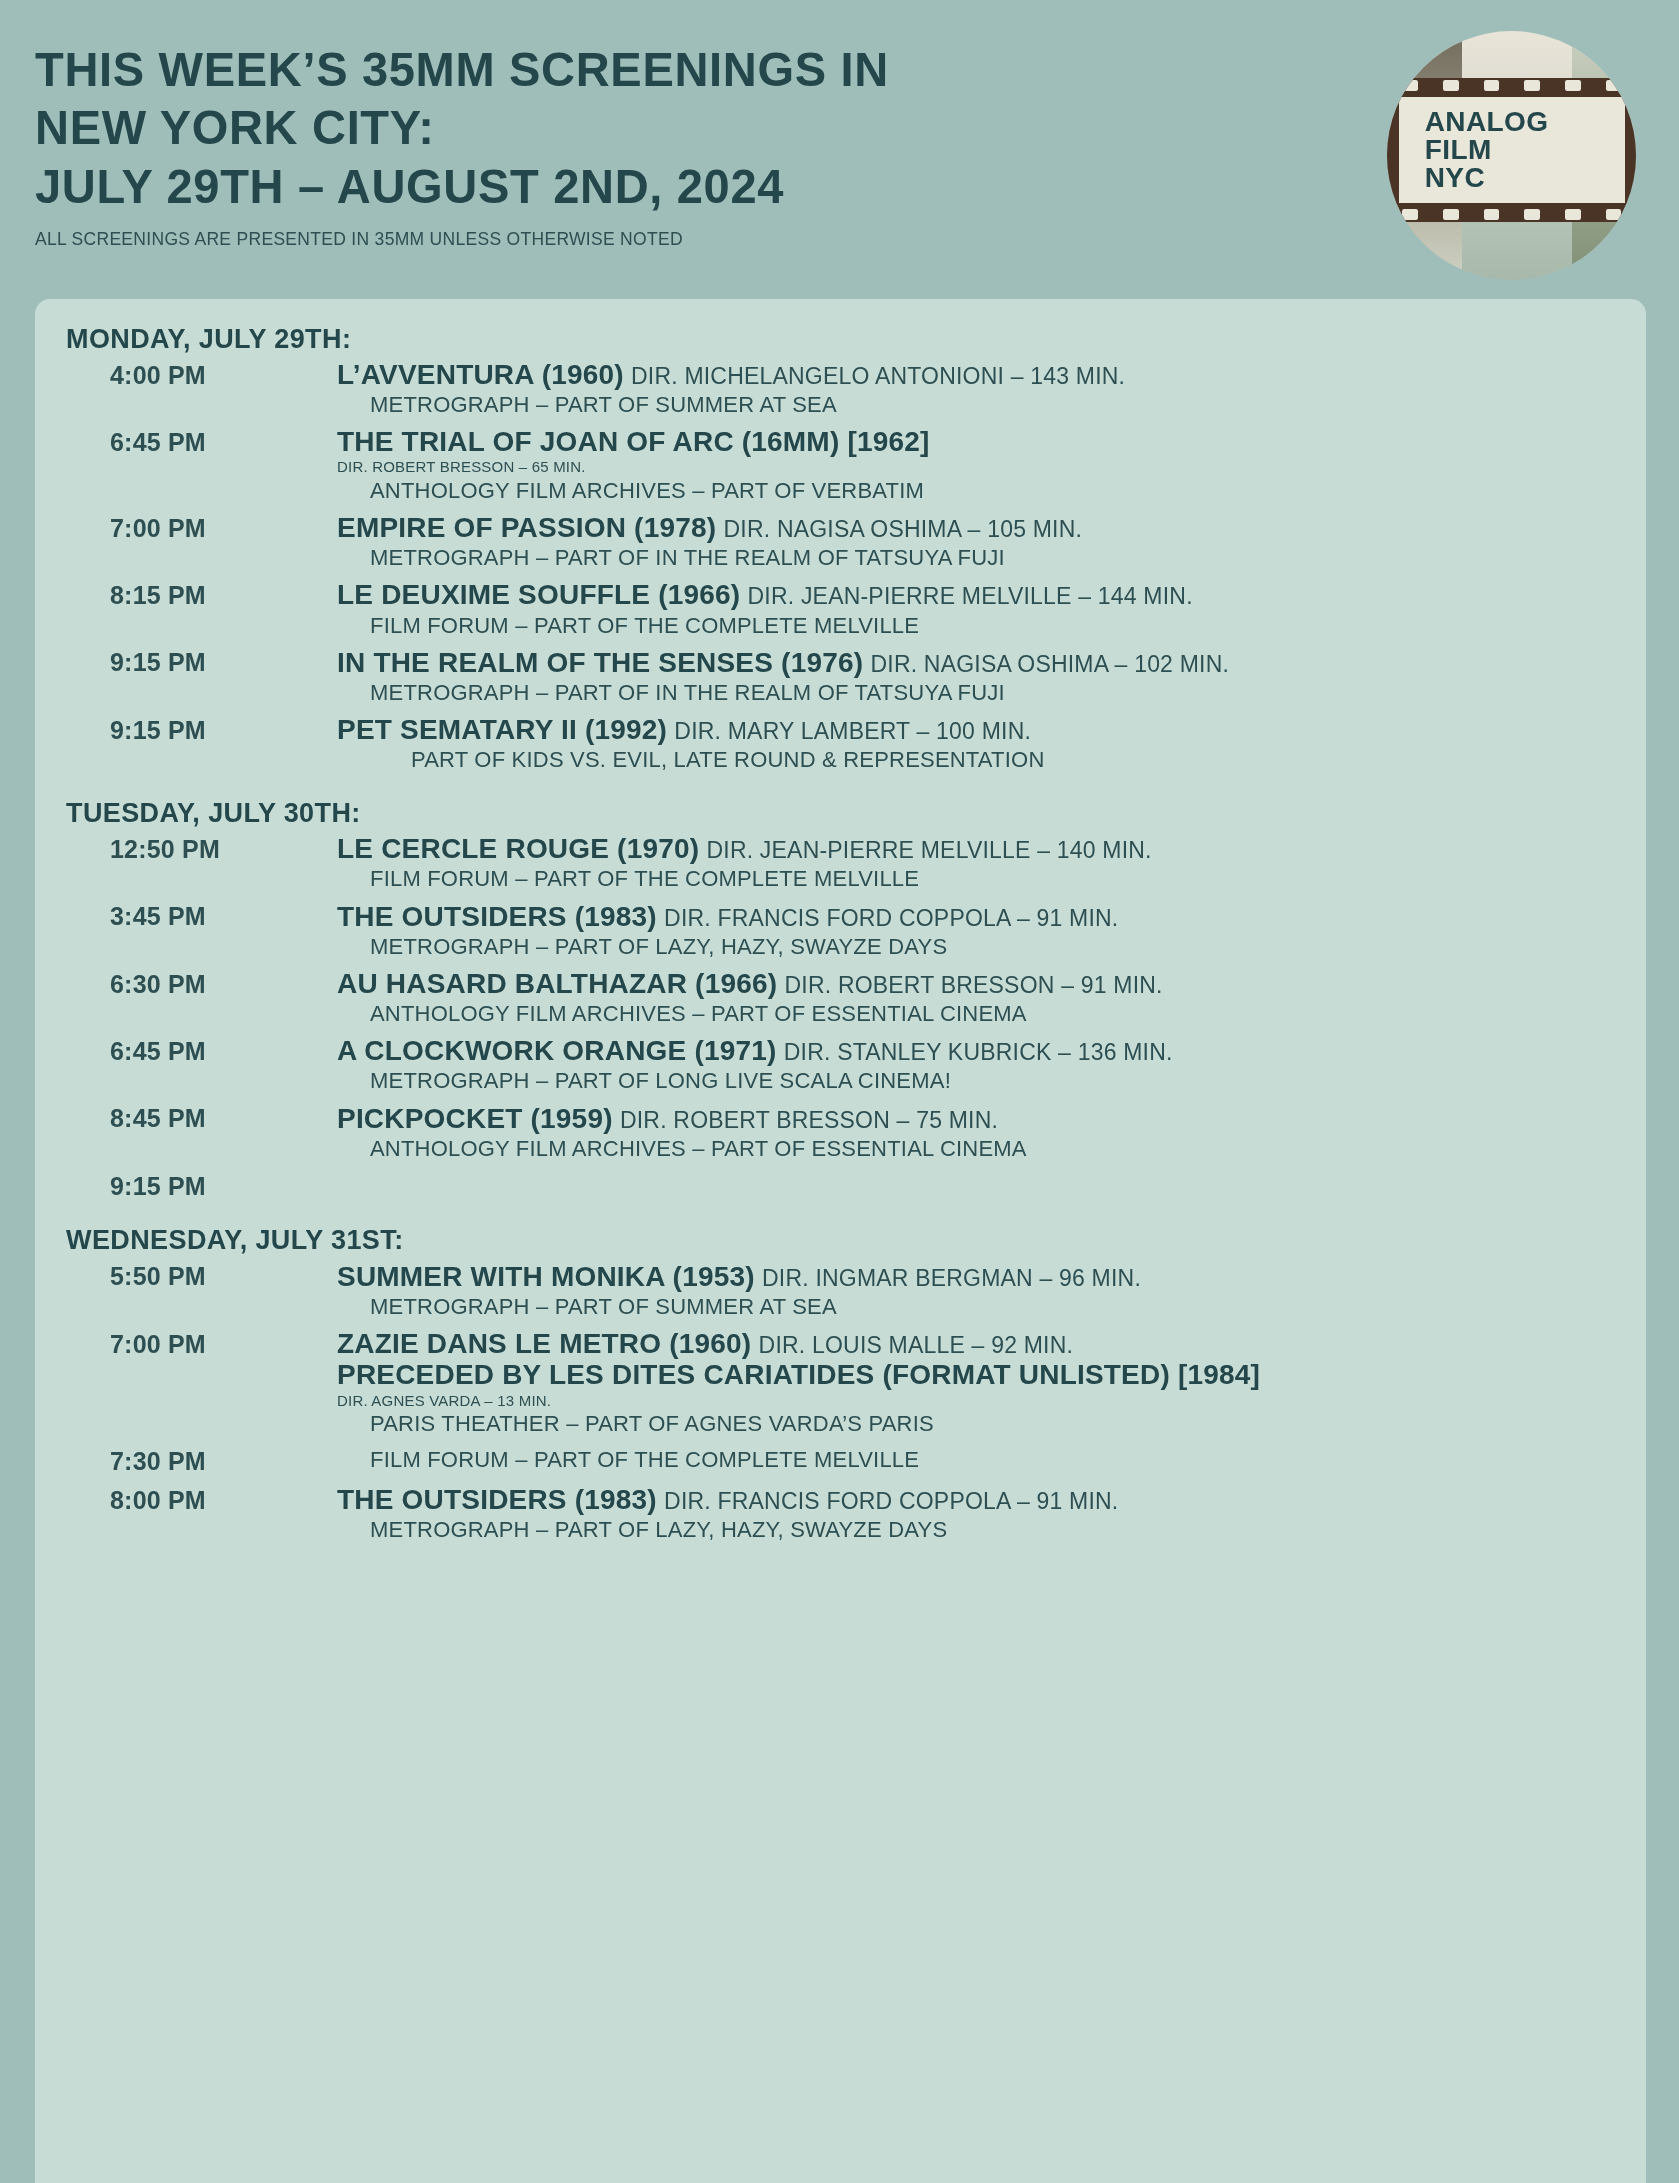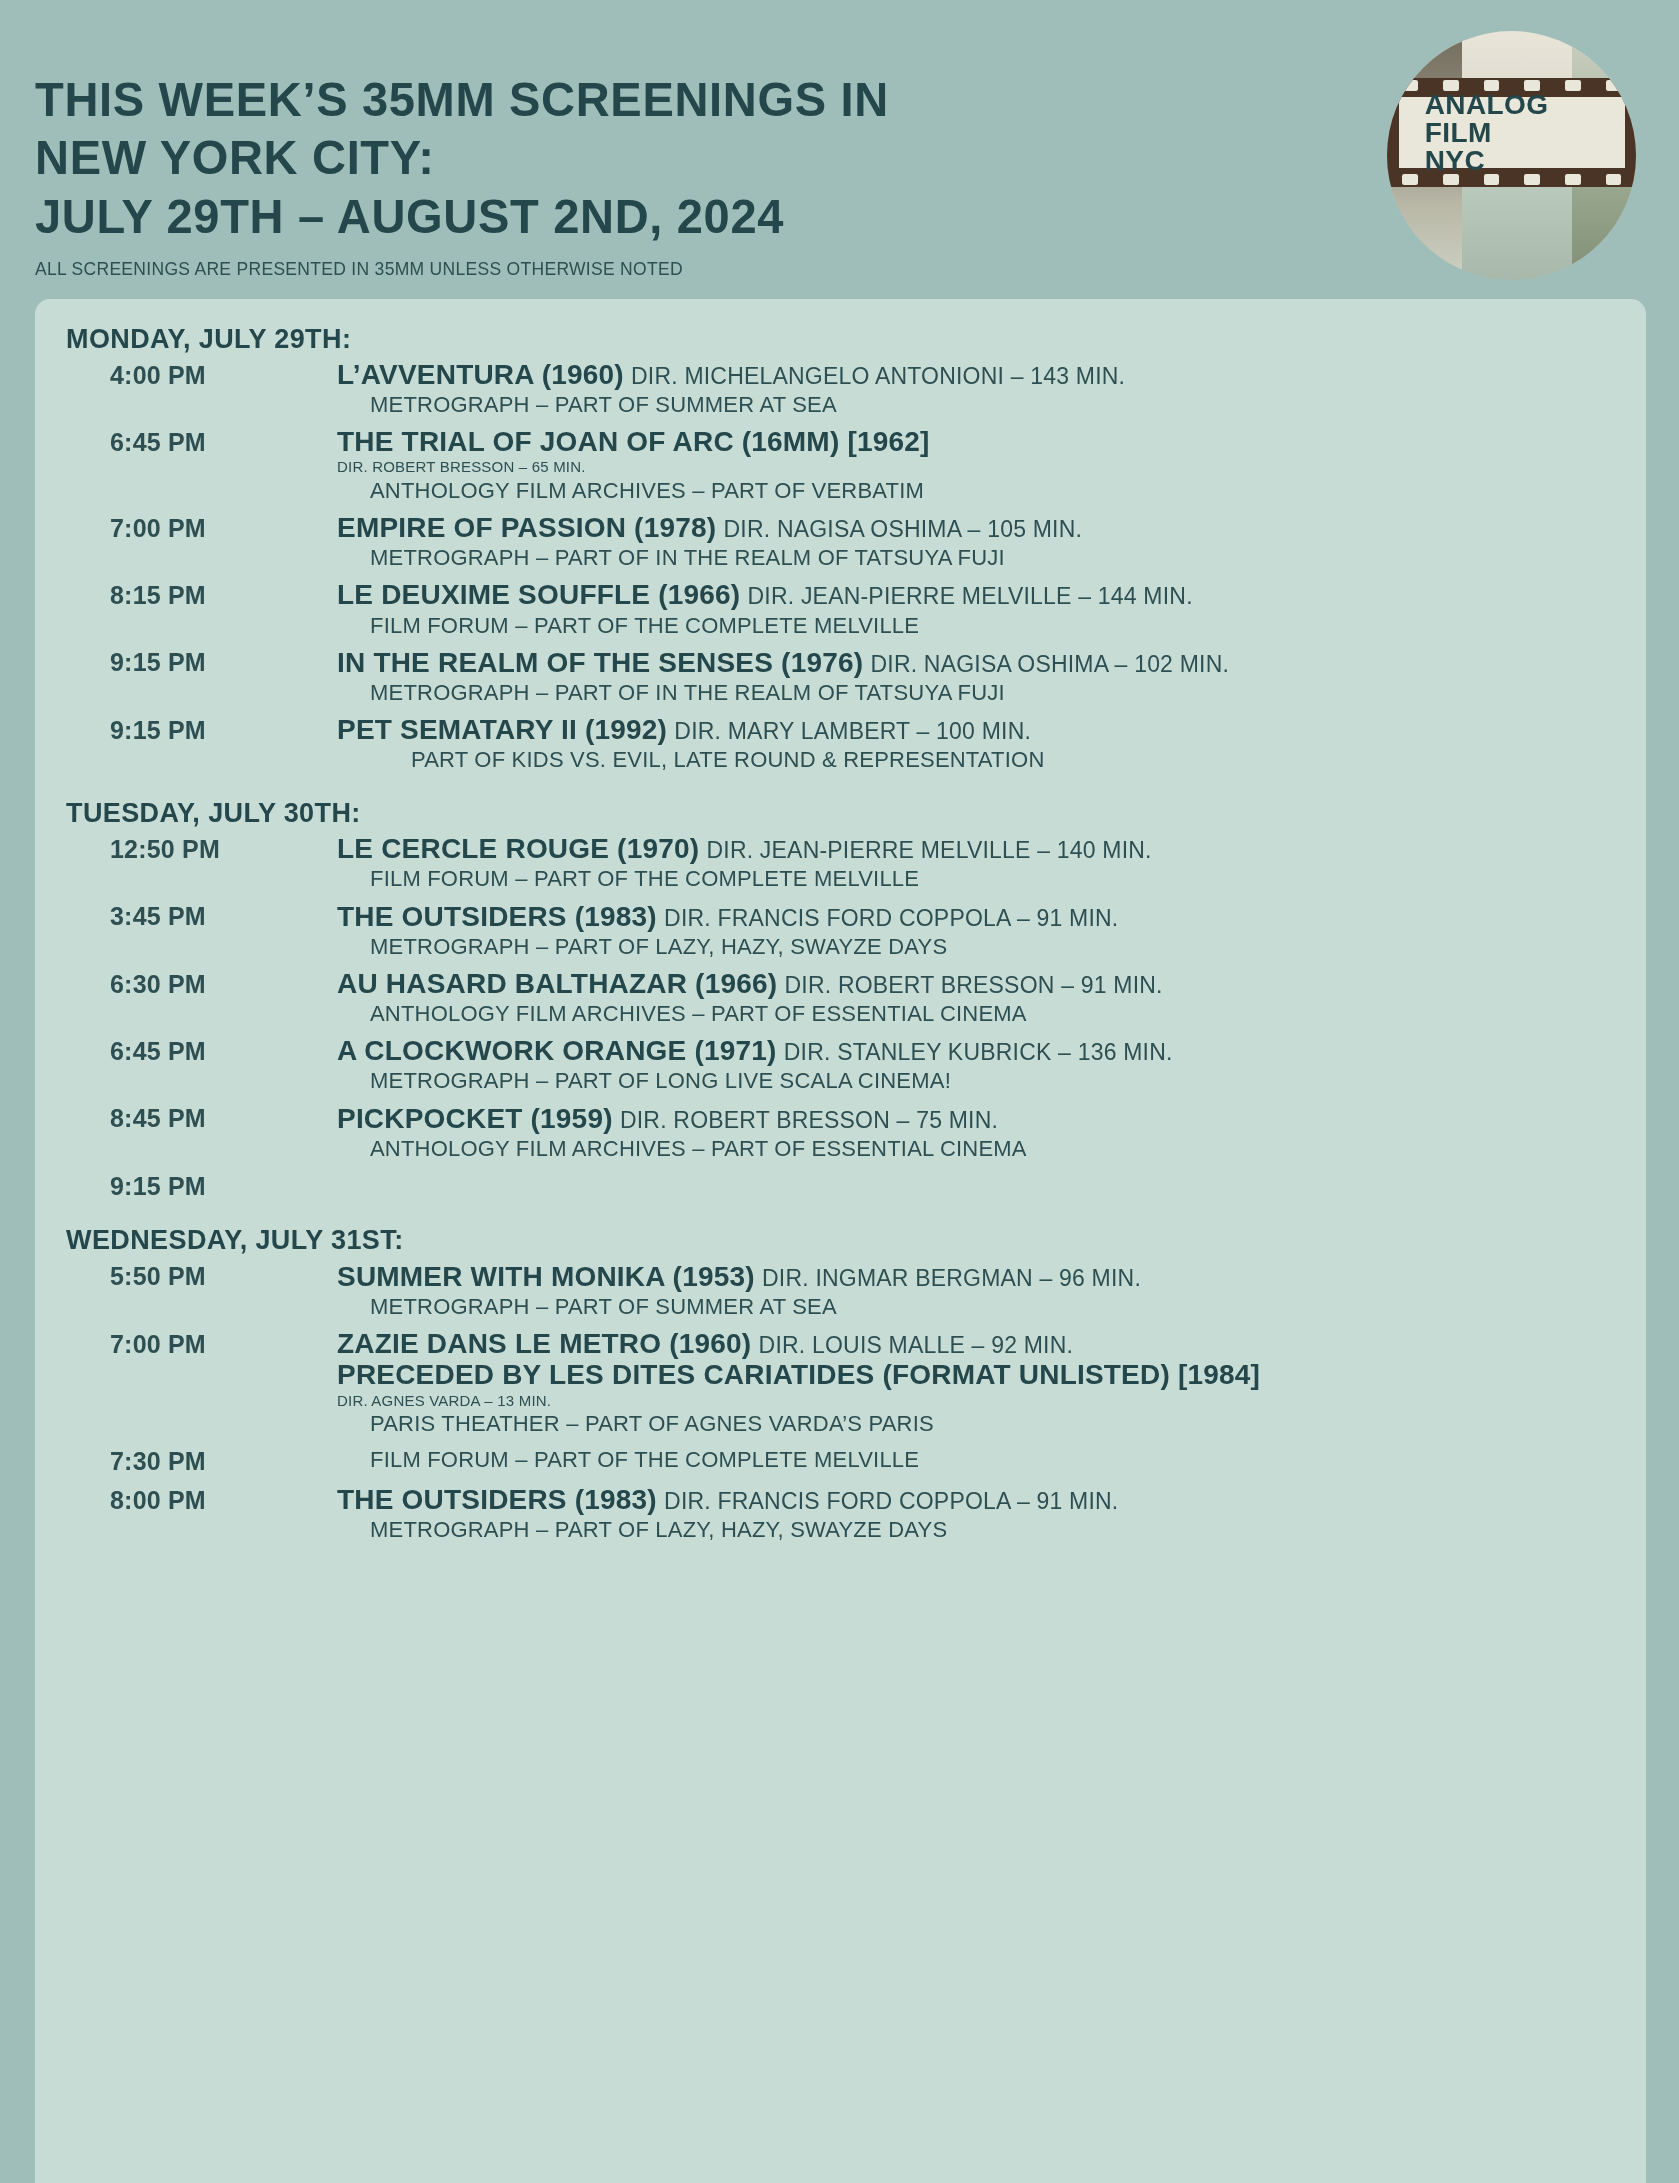--- a/index.html
+++ b/index.html
@@ -22,21 +22,21 @@
     height: 2498px;
     box-sizing: border-box;
     padding: 31px 35px 0 35px;
   }
 
   
   .header {
     position: relative;
     display: flex;
     justify-content: space-between;
-    align-items: flex-end;
+    align-items: flex-start;
   }
   .header-text {
     padding-top: 8.7px;
   }
   .title-line {
     font-size: 49px;
     font-weight: bold;
     letter-spacing: 0.7px;
     line-height: 1.20;
     color: #23474b;
@@ -83,21 +83,21 @@
     right: 0; top: 0; bottom: 0;
     width: 26%;
     background: linear-gradient(180deg, #c9cfc0 0%, #9aa890 55%, #7d8a70 100%);
     opacity: 0.9;
   }
   .filmstrip {
     position: absolute;
     left: 0;
     right: 0;
     top: 47px;
-    height: 109px;
+    height: 144px;
     background: #4a3426;
     display: flex;
     flex-direction: column;
     justify-content: space-between;
   }
   .perf-row {
     display: flex;
     justify-content: space-around;
     padding: 0 2.6px;
     height: 15px;

